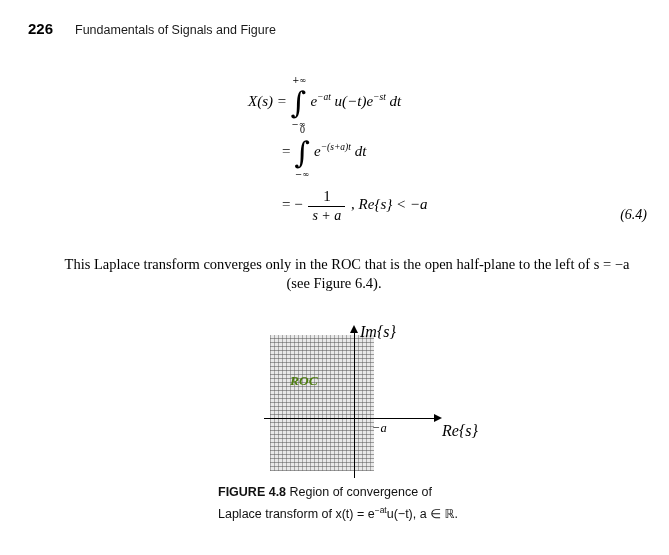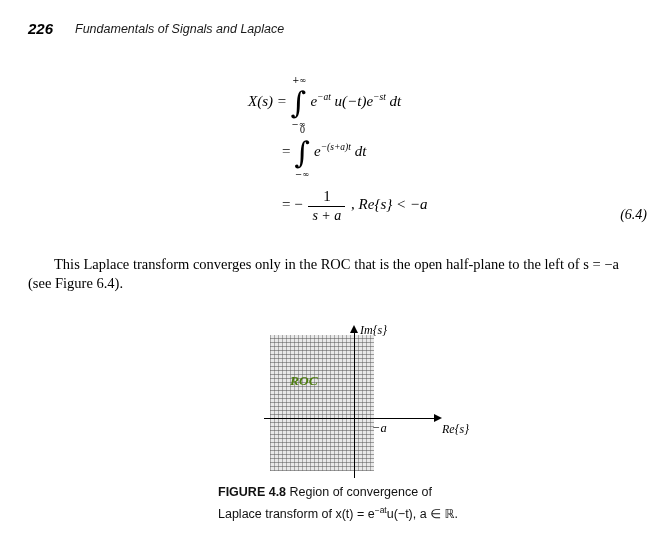--- a/index.html
+++ b/index.html
@@ -20,22 +20,21 @@
     width: 669px;
     height: 555px;
   }
 
   
   .runhead {
     position: absolute;
     top: 20px;
     left: 28px;
     display: flex;
-    align-items: center;
-    font-style: italic;
+    align-items: flex-end;
   }
   .folio {
     font-family: "Liberation Sans", sans-serif;
     font-weight: bold;
     font-size: 15px;
     color: #000;
     letter-spacing: 0px;
   }
   .booktitle {
     font-family: "Liberation Sans", sans-serif;
@@ -135,21 +134,21 @@
   }
 
   
   .para {
     position: absolute;
     top: 255px;
     left: 28px;
     width: 612px;
     font-size: 14.5px;
     line-height: 19px;
-    text-align: left;
+    text-align: center;
   }
   .para .indent { display: inline-block; width: 26px; }
 
   
   .figure {
     position: absolute;
     top: 325px;
     left: 0;
     width: 669px;
     height: 160px;
@@ -204,21 +203,21 @@
     top: 89px;
     width: 0; height: 0;
     border-top: 4.5px solid transparent;
     border-bottom: 4.5px solid transparent;
     border-left: 8px solid #000;
   }
   .lbl {
     position: absolute;
     font-family: "Liberation Serif", serif;
     font-style: italic;
-    font-size: 12px;
+    font-size: 16px;
     white-space: nowrap;
   }
   .lbl-im  { left: 110px; top: -2px; }
   .lbl-re  { left: 192px; top: 97px; }
   .lbl-a   { left: 122px; top: 96px; font-size: 12.5px; }
   .lbl-roc {
     left: 40px; top: 48px;
     font-weight: bold;
     font-style: italic;
     font-size: 13.5px;
@@ -242,21 +241,21 @@
     vertical-align: super;
   }
 </style>
 </head>
 <body>
 
 <div class="page">
 
   <div class="runhead">
     <span class="folio">226</span>
-    <span class="booktitle">Fundamentals of Signals and Laplace</span>
+    <span class="booktitle">Fundamentals of Signals and Figure</span>
   </div>
 
   <div class="eqblock">
 
     <div class="eqline eq1">
       <span class="it">X(s) =</span>
       <span class="integral">
         <span class="lim-top">+∞</span>
         <span class="intsign">∫</span>
         <span class="lim-bot">−∞</span>

